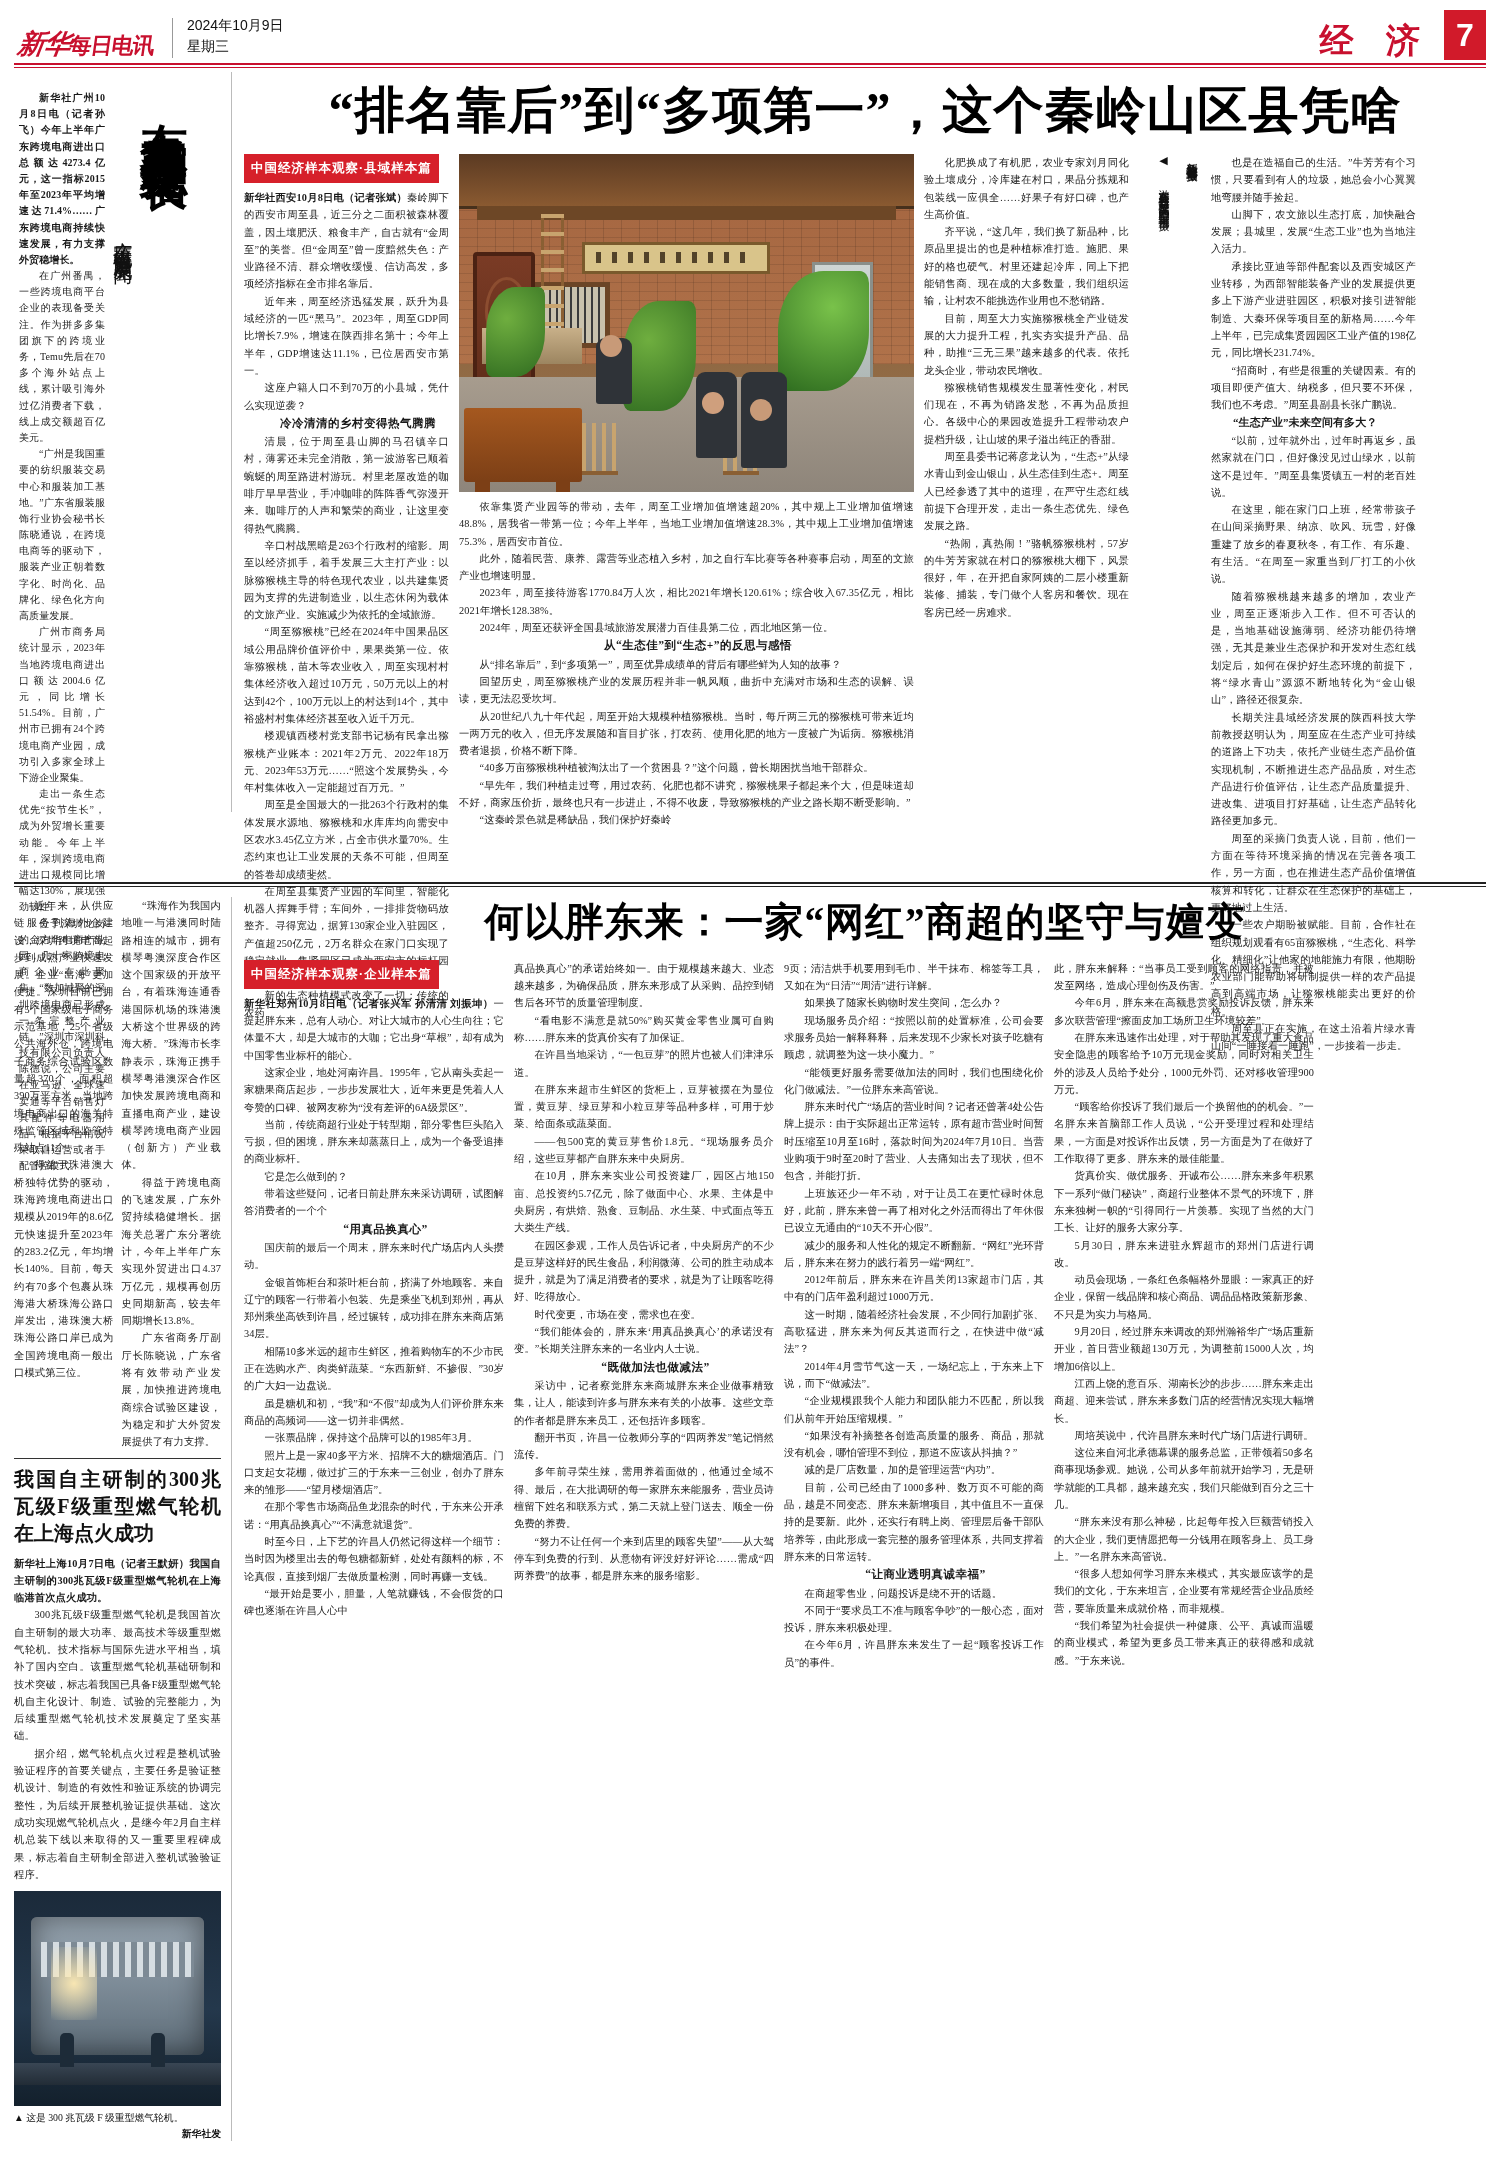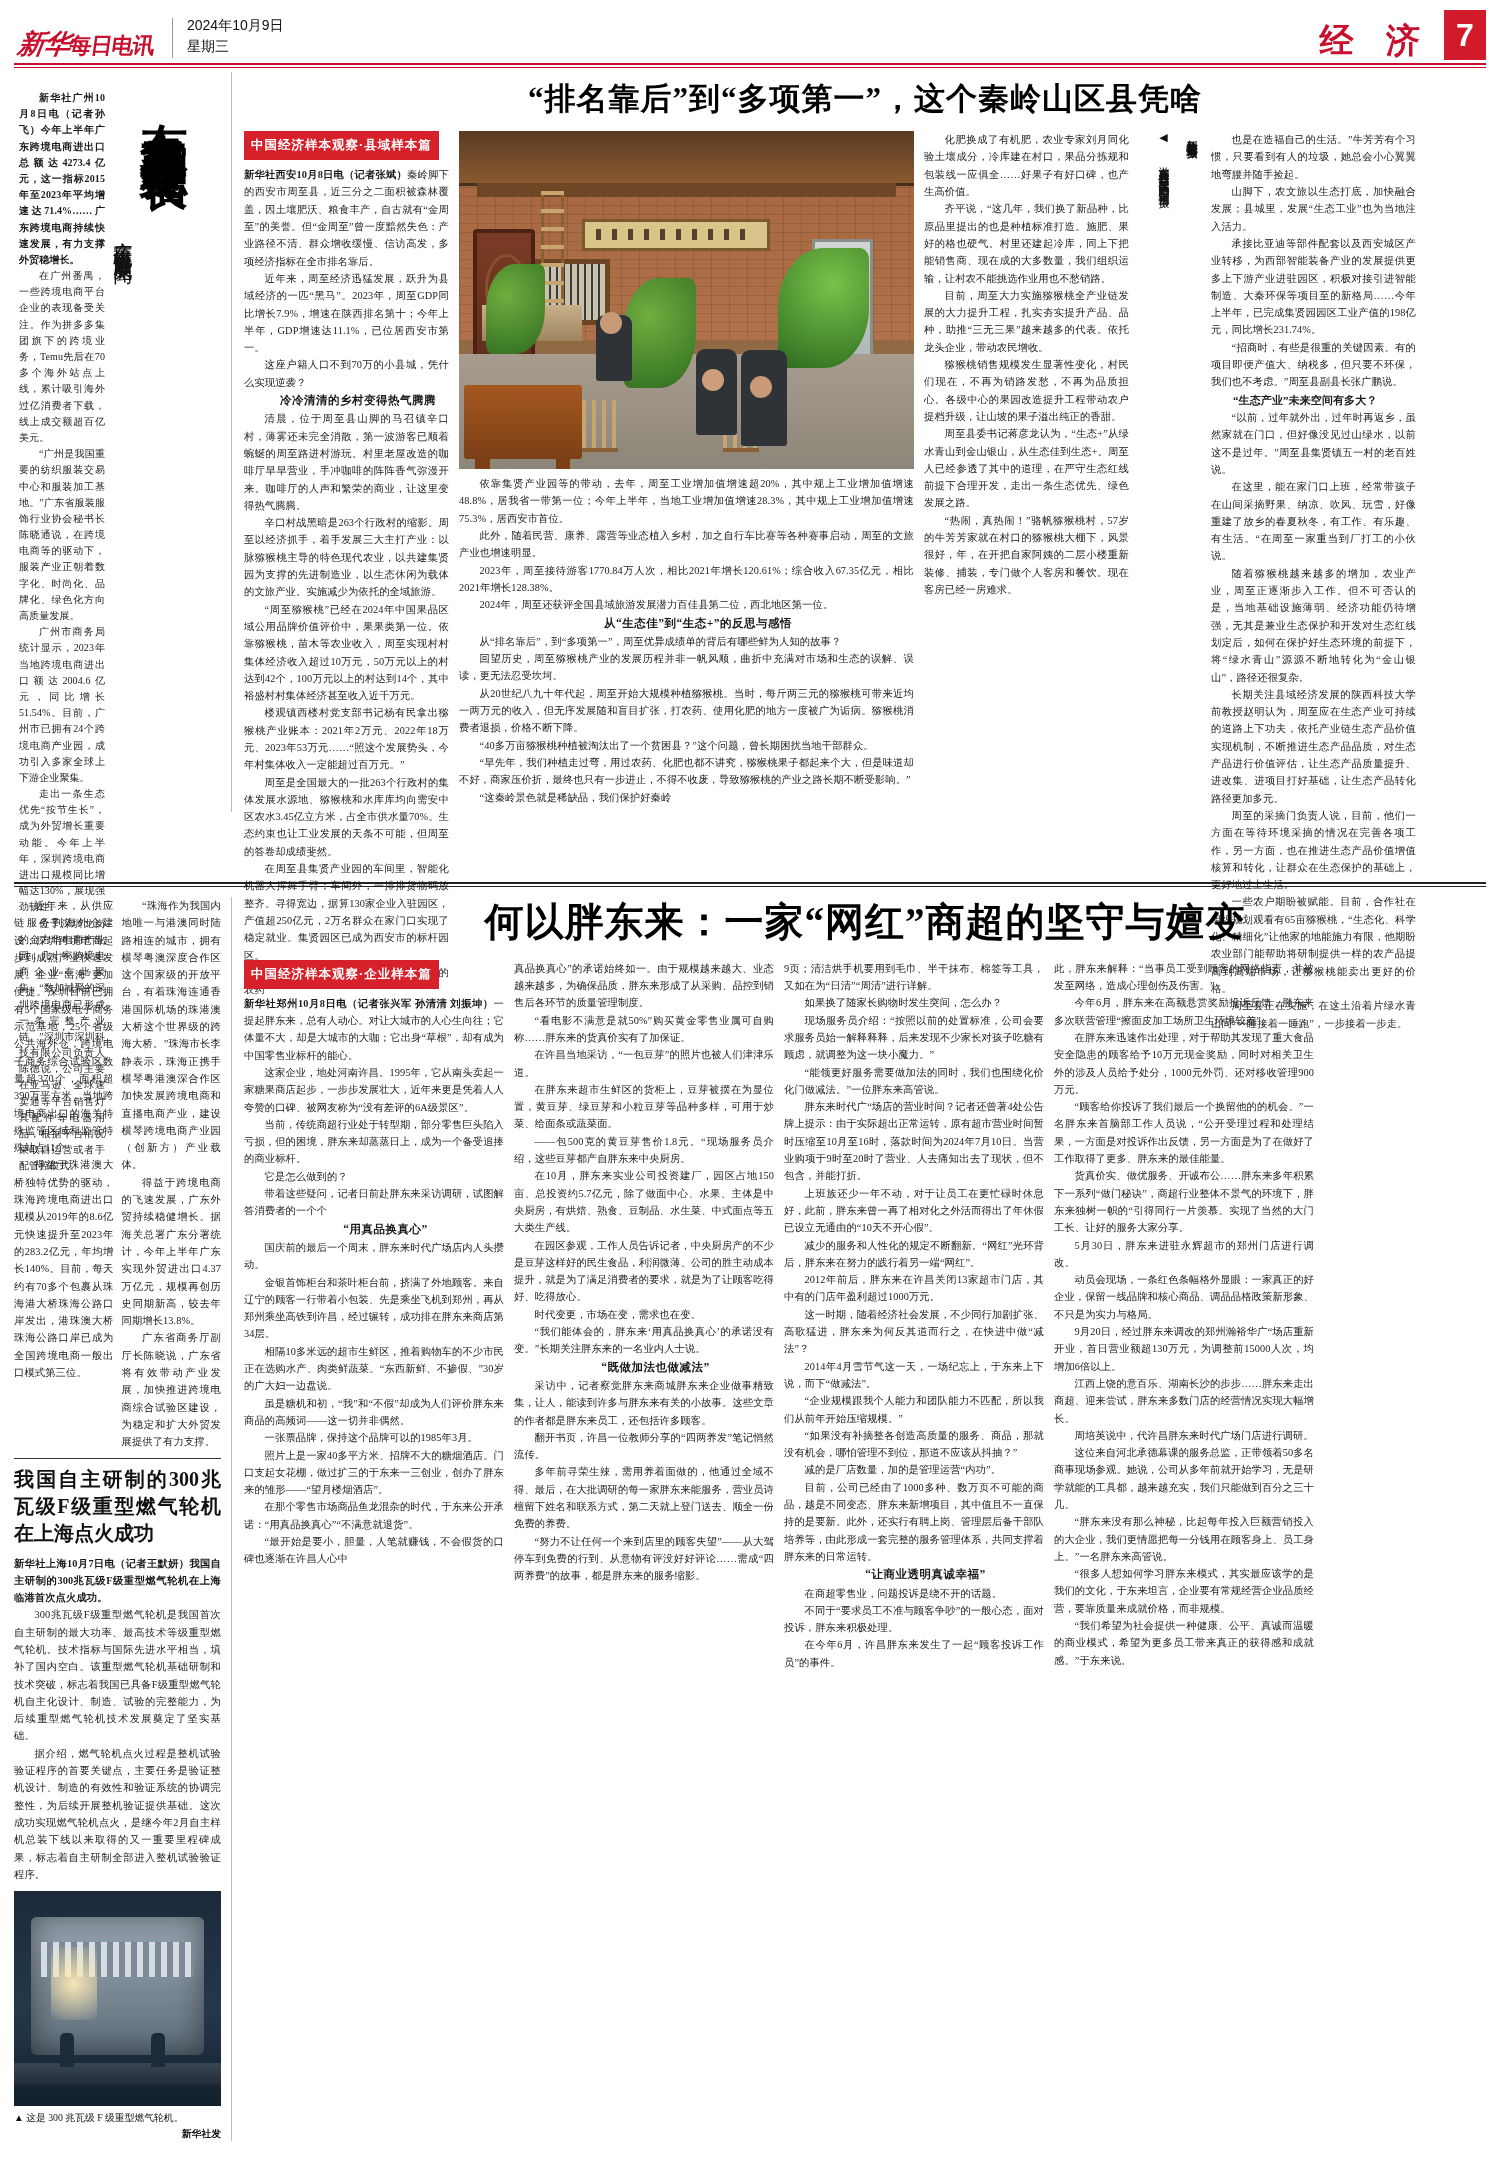--- a/index.html
+++ b/index.html
@@ -188,21 +188,21 @@
 
   
   .right-pkg {
     flex: 1;
     padding-left: 12px;
     box-sizing: border-box;
   }
   .mainhead {
     font-family: "Liberation Serif", "DejaVu Serif", serif;
     font-weight: bold;
-    font-size: 31px;
+    font-size: 50px;
     letter-spacing: 1px;
     text-align: center;
     line-height: 1.2;
     margin: 8px 0 14px 0;
     color: #000;
   }
   .pkg-body {
     display: flex;
     gap: 10px;
   }
@@ -595,20 +595,21 @@
           <p>它是怎么做到的？</p>
           <p>带着这些疑问，记者日前赴胖东来采访调研，试图解答消费者的一个个</p>
           <p class="subhead">“用真品换真心”</p>
           <p>国庆前的最后一个周末，胖东来时代广场店内人头攒动。</p>
           <p>金银首饰柜台和茶叶柜台前，挤满了外地顾客。来自辽宁的顾客一行带着小包装、先是乘坐飞机到郑州，再从郑州乘坐高铁到许昌，经过辗转，成功排在胖东来商店第34层。</p>
           <p>相隔10多米远的超市生鲜区，推着购物车的不少市民正在选购水产、肉类鲜蔬菜。“东西新鲜、不掺假、”30岁的广大妇一边盘说。</p>
           <p>虽是糖机和初，“我”和“不假”却成为人们评价胖东来商品的高频词——这一切并非偶然。</p>
           <p>一张票品牌，保持这个品牌可以的1985年3月。</p>
           <p>照片上是一家40多平方米、招牌不大的糖烟酒店。门口支起女花棚，做过扩三的于东来一三创业，创办了胖东来的雏形——“望月楼烟酒店”。</p>
           <p>在那个零售市场商品鱼龙混杂的时代，于东来公开承诺：“用真品换真心”“不满意就退货”。</p>
+          <p>时至今日，上下艺的许昌人仍然记得这样一个细节：当时因为楼里出去的每包糖都新鲜，处处有颜料的标，不论真假，直接到烟厂去做质量检测，同时再赚一支钱。</p>
           <p>“最开始是要小，胆量，人笔就赚钱，不会假货的口碑也逐渐在许昌人心中</p>
         </div>
 
         <div class="col body-col" style="width:260px;flex:0 0 260px;">
           <p class="noind">真品换真心”的承诺始终如一。由于规模越来越大、业态越来越多，为确保品质，胖东来形成了从采购、品控到销售后各环节的质量管理制度。</p>
           <p>“看电影不满意是就50%”购买黄金零售业属可自购称……胖东来的货真价实有了加保证。</p>
           <p>在许昌当地采访，“一包豆芽”的照片也被人们津津乐道。</p>
           <p>在胖东来超市生鲜区的货柜上，豆芽被摆在为显位置，黄豆芽、绿豆芽和小粒豆芽等品种多样，可用于炒菜、给面条或蔬菜面。</p>
           <p>——包500克的黄豆芽售价1.8元。“现场服务员介绍，这些豆芽都产自胖东来中央厨房。</p>
           <p>在10月，胖东来实业公司投资建厂，园区占地150亩、总投资约5.7亿元，除了做面中心、水果、主体是中央厨房，有烘焙、熟食、豆制品、水生菜、中式面点等五大类生产线。</p>

